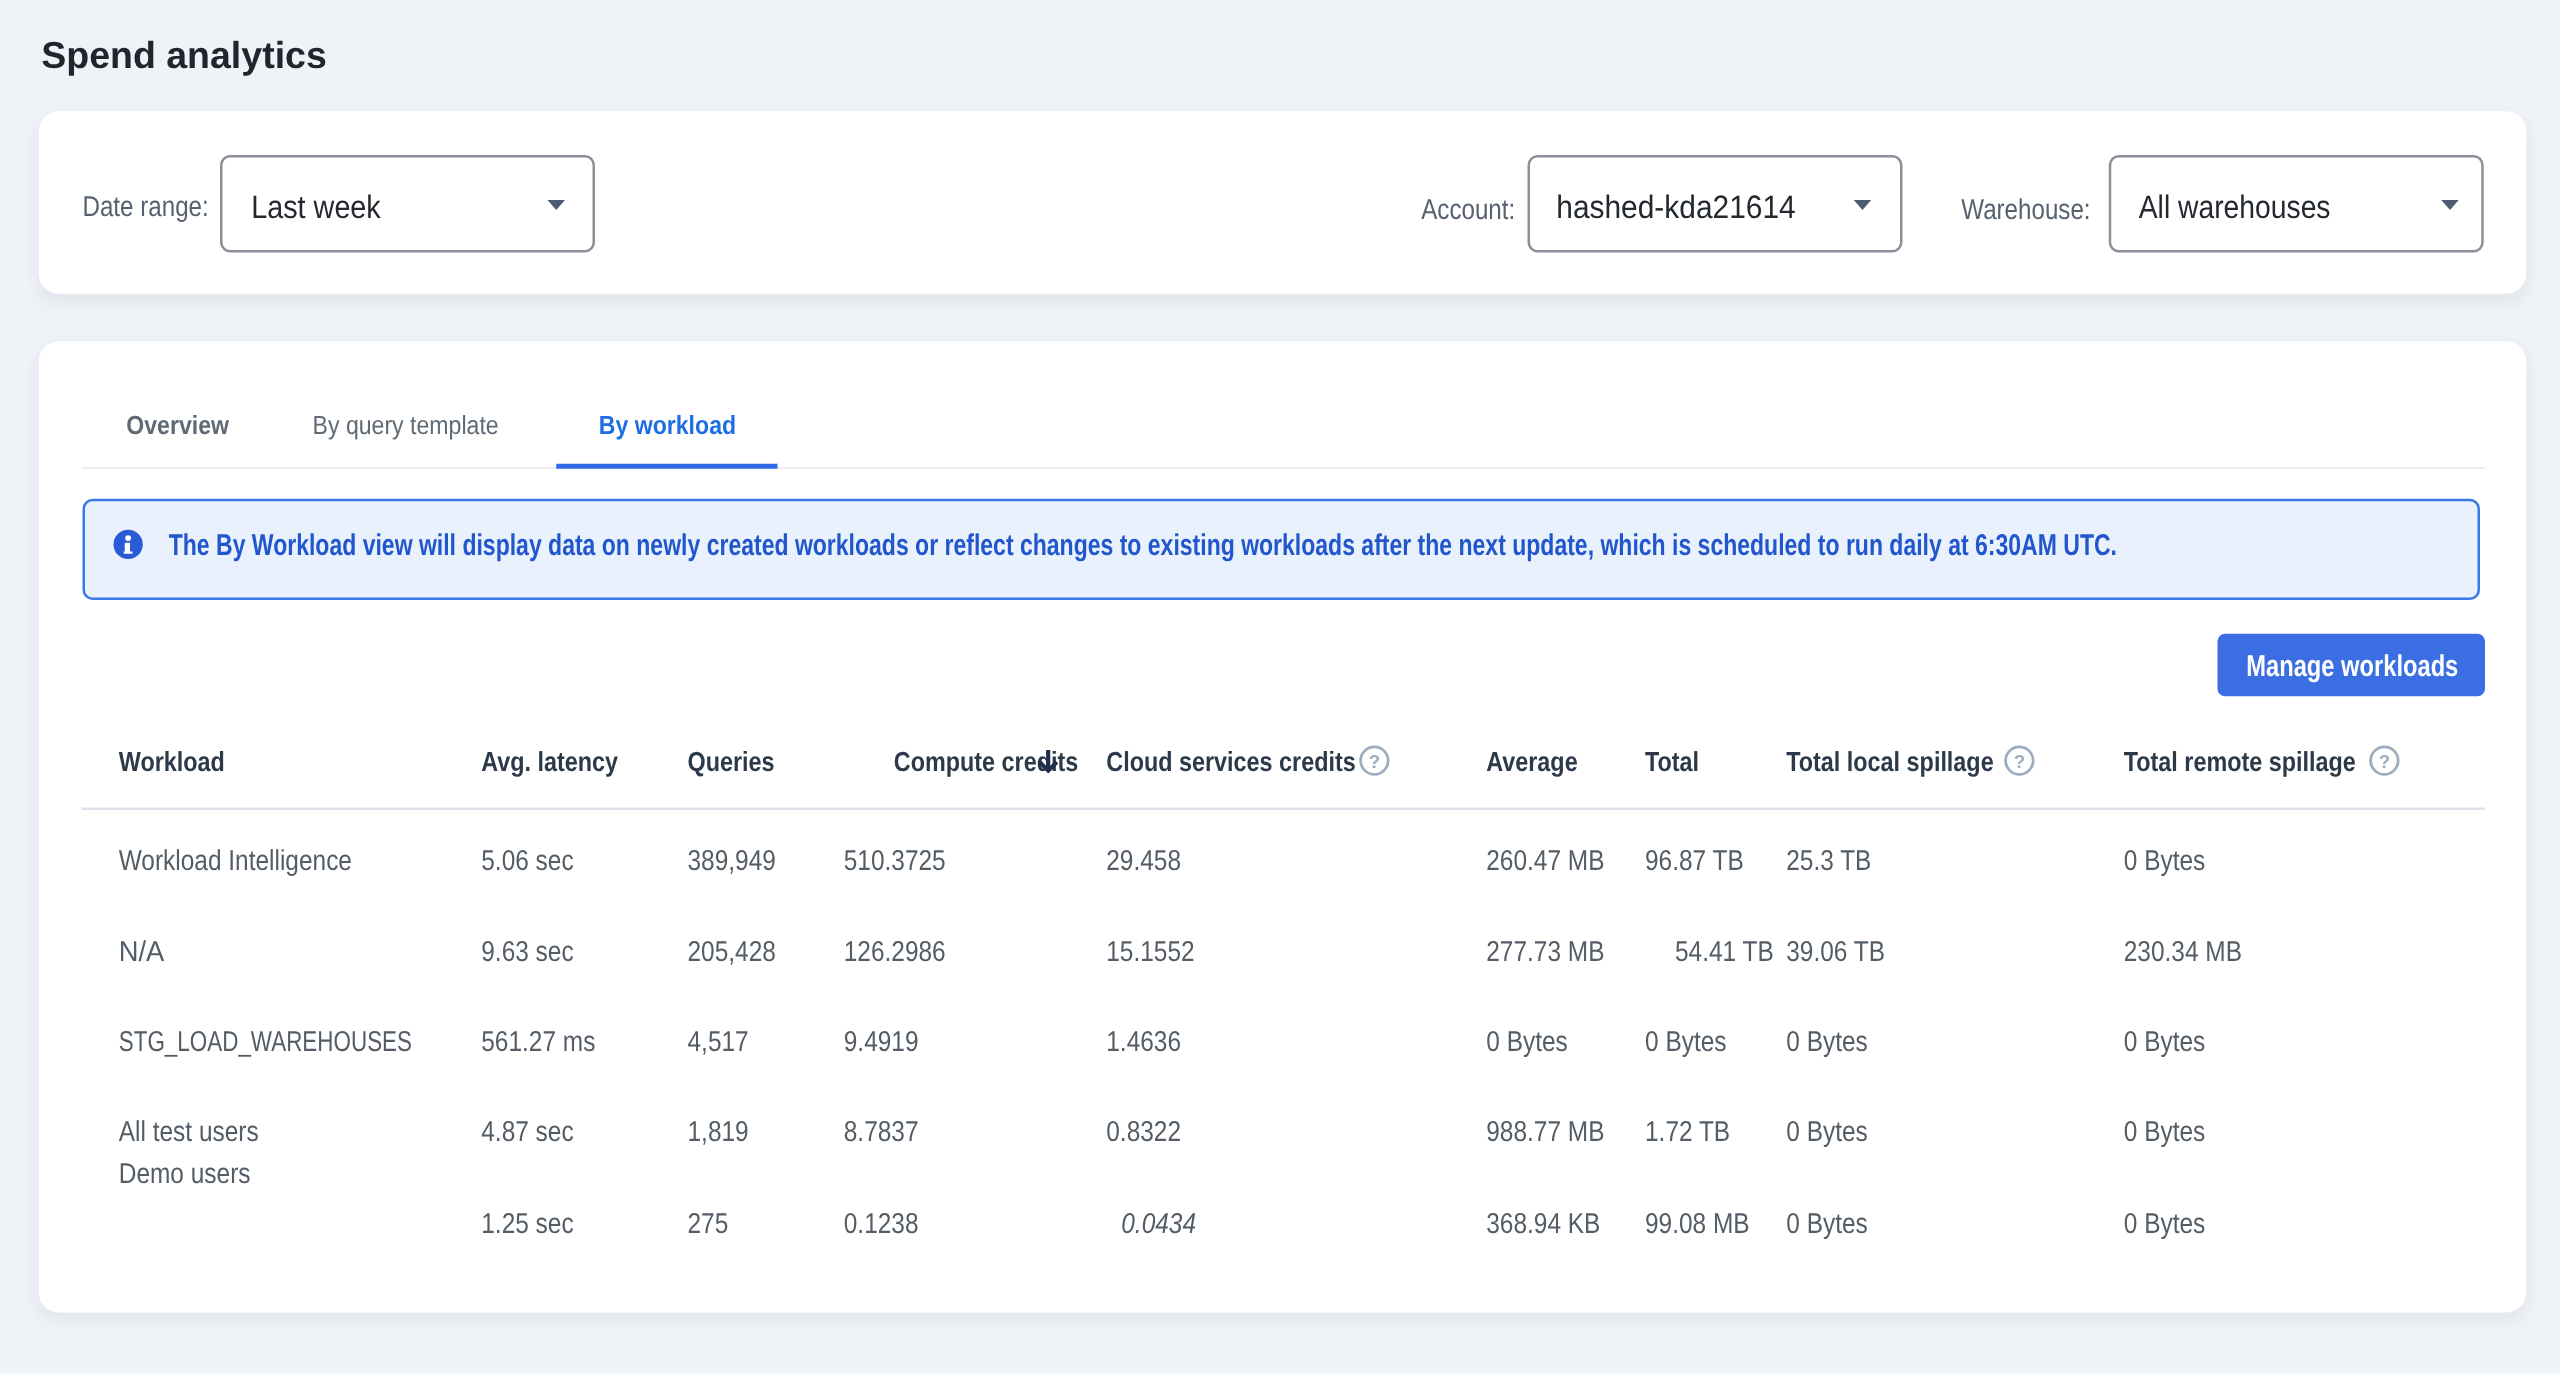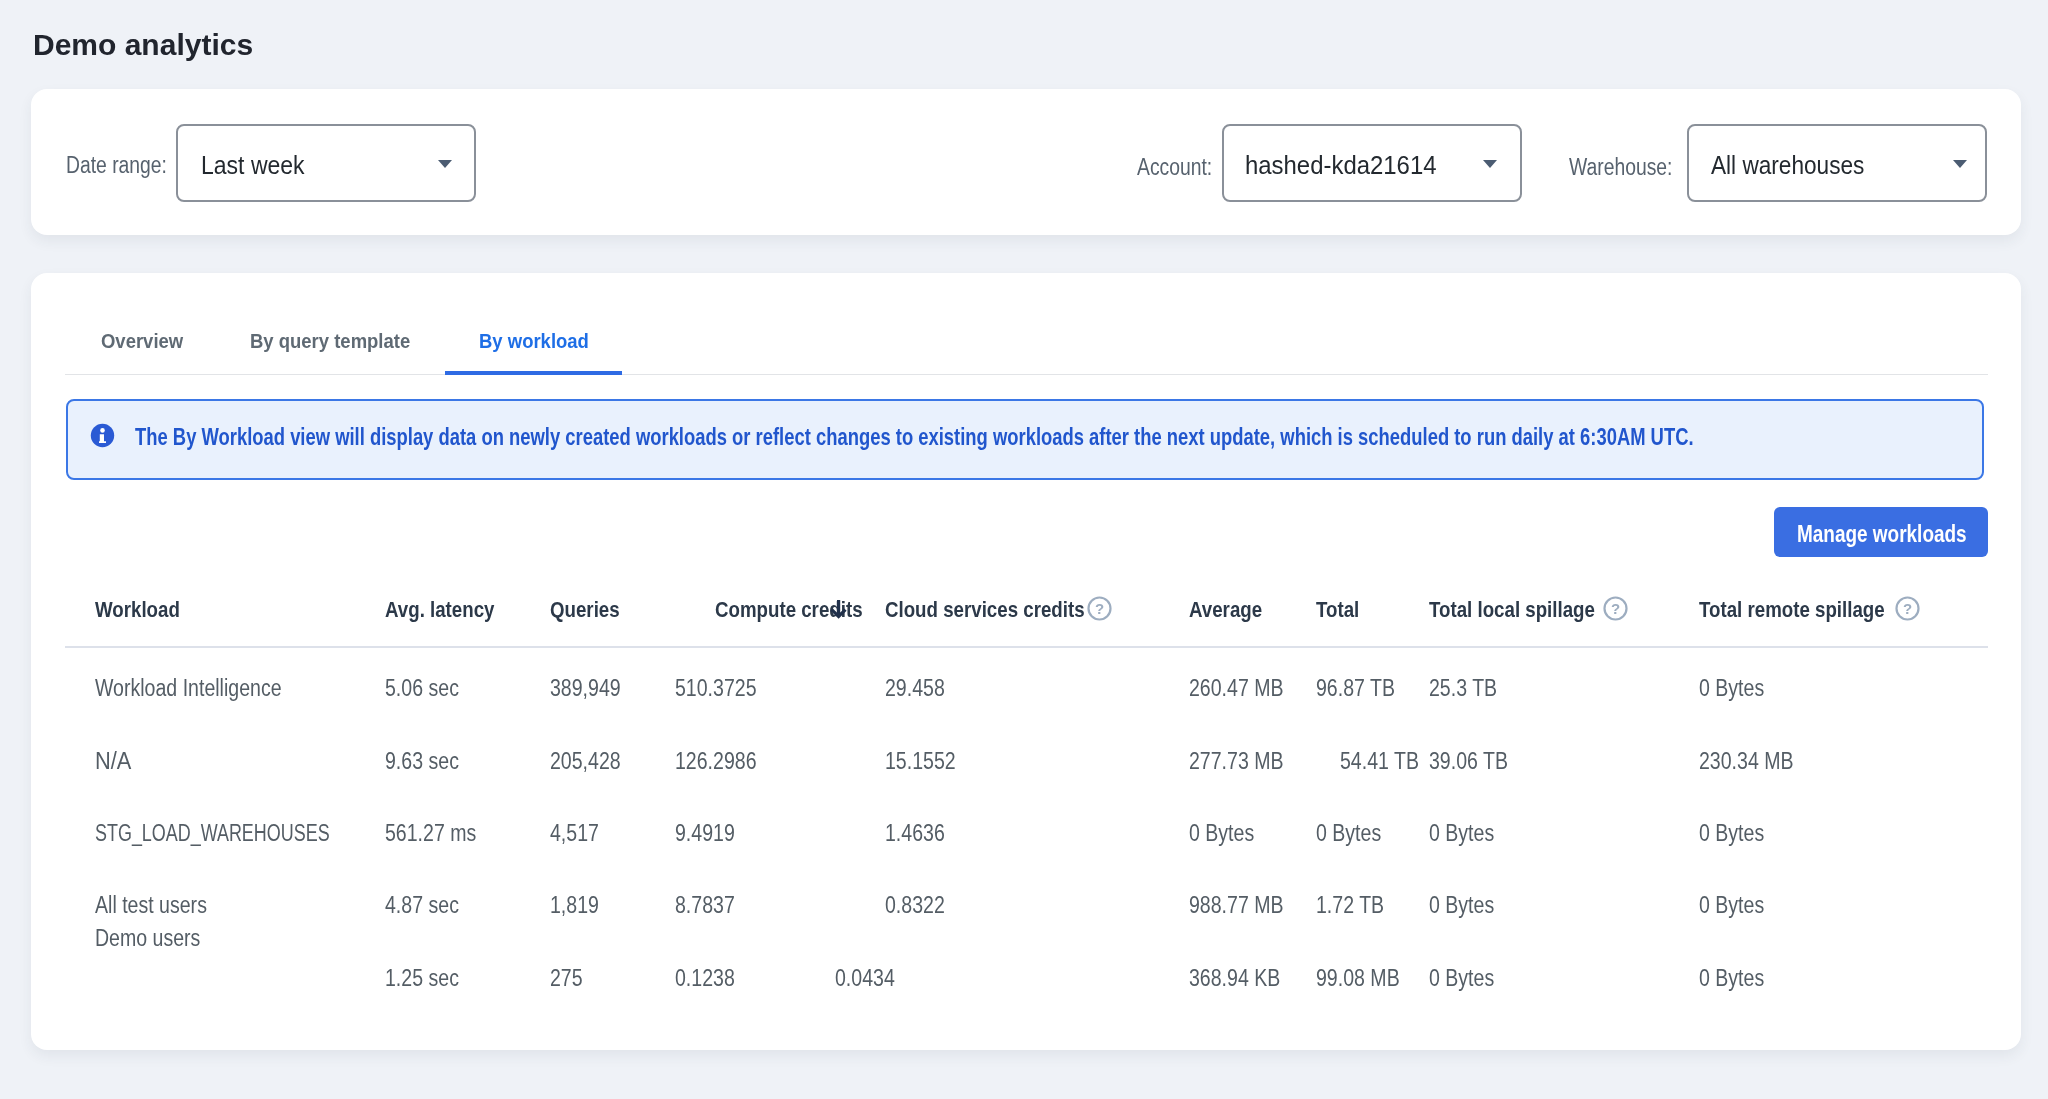--- a/index.html
+++ b/index.html
@@ -11,21 +11,21 @@
 .sel { position:absolute; border:2px solid #8a9099; border-radius:8px; background:#fff; width:300px; height:78px; }
 .caret { position:absolute; width:0; height:0; border-left:7px solid transparent; border-right:7px solid transparent; border-top:8px solid #4b5c72; }
 .lbl { position:absolute; font-size:23px; color:#57626e; }
 .selt { position:absolute; font-size:26px; color:#23292f; }
 .hdr { position:absolute; font-size:22px; font-weight:bold; color:#2c3949; }
 .cell { position:absolute; font-size:23px; color:#545d65; }
 </style>
 </head>
 <body>
 
-<div class="abs" style="left:33px; top:28px; font-size:30px; font-weight:bold; color:#21252e;"><span class="t" style="--s:1">Demo analytics</span></div>
+<div class="abs" style="left:33px; top:28px; font-size:30px; font-weight:bold; color:#21252e;"><span class="t" style="--s:1">Spend analytics</span></div>
 
 <div class="card" style="left:31px; top:89px; width:1990px; height:146px;"></div>
 
 <div class="lbl" style="left:66px; top:152px;"><span class="t">Date range:</span></div>
 <div class="sel" style="left:176px; top:124px;"></div>
 <div class="selt" style="left:201px; top:150px;"><span class="t" style="--s:.885">Last week</span></div>
 <div class="caret" style="left:438px; top:160px;"></div>
 
 <div class="lbl" style="left:1137px; top:154px;"><span class="t">Account:</span></div>
 <div class="sel" style="left:1222px; top:124px;"></div>
@@ -33,21 +33,21 @@
 <div class="caret" style="left:1483px; top:160px;"></div>
 
 <div class="lbl" style="left:1569px; top:154px;"><span class="t">Warehouse:</span></div>
 <div class="sel" style="left:1687px; top:124px;"></div>
 <div class="selt" style="left:1711px; top:150px;"><span class="t" style="--s:.87">All warehouses</span></div>
 <div class="caret" style="left:1953px; top:160px;"></div>
 
 <div class="card" style="left:31px; top:273px; width:1990px; height:777px;"></div>
 
 <div class="abs" style="left:101px; top:329px; font-size:21px; font-weight:bold; color:#5f6a74;"><span class="t" style="--s:.88">Overview</span></div>
-<div class="abs" style="left:250px; top:329px; font-size:21px; font-weight:bold; color:#5f6a74;"><span class="t" style="--s:.88">By query template</span></div>
+<div class="abs" style="left:250px; top:329px; font-size:21px; font-weight:normal; color:#5f6a74;"><span class="t" style="--s:.88">By query template</span></div>
 <div class="abs" style="left:479px; top:329px; font-size:21px; font-weight:bold; color:#1e6ee6;"><span class="t" style="--s:.88">By workload</span></div>
 <div class="abs" style="left:65px; top:373.5px; width:1923px; height:1.5px; background:#e2e4e7;"></div>
 <div class="abs" style="left:445px; top:370.5px; width:177px; height:4px; background:#2e6be4;"></div>
 
 <div class="abs" style="left:66px; top:399px; width:1918px; height:81px; background:#e9f1fd; border:2px solid #3b77e6; border-radius:8px;"></div>
 <svg class="abs" style="left:90px; top:423px;" width="25" height="25" viewBox="0 0 25 25">
   <circle cx="12.5" cy="12.5" r="11.7" fill="#2a5ad4"></circle>
   <circle cx="12.5" cy="7.4" r="2.3" fill="#fff"></circle>
   <path d="M9.8 11.2 h4.2 v8.0 h-4.2 z M9.0 18.2 h7.0 v1.8 h-7.0 z" fill="#fff"></path>
 </svg>
@@ -122,17 +122,17 @@
 <div class="cell" style="left:885px; top:892px;"><span class="t" style="--s:.85">0.8322</span></div>
 <div class="cell" style="left:1189px; top:892px;"><span class="t" style="--s:.85">988.77 MB</span></div>
 <div class="cell" style="left:1316px; top:892px;"><span class="t" style="--s:.85">1.72 TB</span></div>
 <div class="cell" style="left:1429px; top:892px;"><span class="t" style="--s:.85">0 Bytes</span></div>
 <div class="cell" style="left:1699px; top:892px;"><span class="t" style="--s:.85">0 Bytes</span></div>
 
 <div class="cell" style="left:95px; top:925px;"><span class="t" style="--s:.85">Demo users</span></div>
 <div class="cell" style="left:385px; top:965px;"><span class="t" style="--s:.85">1.25 sec</span></div>
 <div class="cell" style="left:550px; top:965px;"><span class="t" style="--s:.85">275</span></div>
 <div class="cell" style="left:675px; top:965px;"><span class="t" style="--s:.85">0.1238</span></div>
-<div class="cell" style="left:835px; top:965px;"><span class="t" style="--s:.85">0.0434</span></div>
+<div class="cell" style="left:897px; top:965px;font-style:italic;"><span class="t" style="--s:.85">0.0434</span></div>
 <div class="cell" style="left:1189px; top:965px;"><span class="t" style="--s:.85">368.94 KB</span></div>
 <div class="cell" style="left:1316px; top:965px;"><span class="t" style="--s:.85">99.08 MB</span></div>
 <div class="cell" style="left:1429px; top:965px;"><span class="t" style="--s:.85">0 Bytes</span></div>
 <div class="cell" style="left:1699px; top:965px;"><span class="t" style="--s:.85">0 Bytes</span></div>
 
 </body></html>

